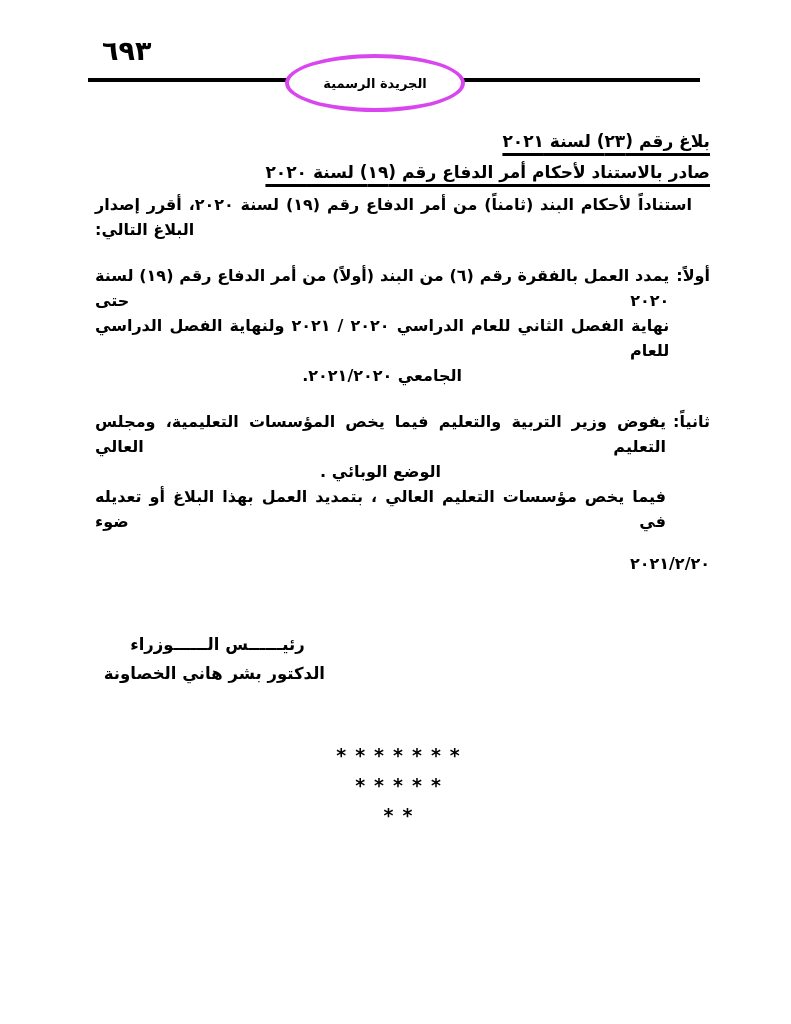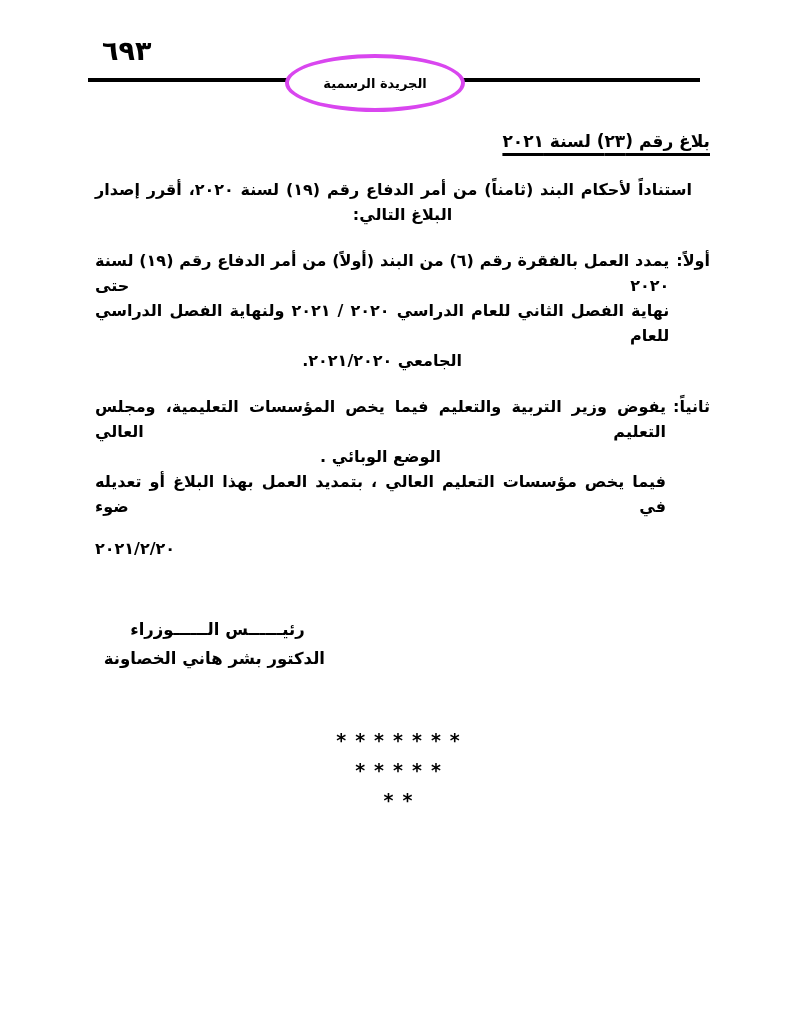--- a/index.html
+++ b/index.html
@@ -34,49 +34,52 @@
   .content{
     position:absolute;top:126px;right:81px;width:615px;
     font-size:16px;line-height:25px;
   }
   .title-line{font-size:17px;line-height:31px;}
   .title-line .underlined{
     text-decoration:underline;
     text-decoration-thickness:2.5px;
     text-underline-offset:6px;
   }
-  .intro{margin-top:20px;}
+  .intro{margin-top:4px;}
   .intro-line-1{text-align:justify;text-align-last:justify;text-indent:18px;}
-  .intro-line-2{text-align:center;}
+  .intro-line-2{text-align:left;}
   .clause{display:flex;margin-top:21px;}
   .clause-label{flex:0 0 auto;white-space:nowrap;margin-left:7px;}
   .clause-body{flex:1 1 auto;min-width:0;}
   .clause-line{text-align:justify;text-align-last:justify;}
   .clause-line.last{text-align:center;text-align-last:center;}
-  .date-line{margin-top:17px;text-align:left;letter-spacing:4px;}
+  .date-line{margin-top:17px;text-align:right;letter-spacing:4px;}
   .signature{width:215px;margin:54px auto 0 15px;}
   .sig-title,.sig-name{text-align:center;line-height:29px;font-size:16.5px;white-space:nowrap;}
   .stars{margin-top:52px;text-align:center;font-size:19px;line-height:30px;}
   .stars-line{letter-spacing:9px;}
 </style>
 </head>
 <body>
 
 <div class="page">
 
   <div class="page-number">٦٩٣</div>
   <div class="header-rule"></div>
   <div class="gazette-ellipse">
     <span>الجريدة الرسمية</span>
   </div>
 
   <div class="content">
 
     <div class="title-line">
       <span class="underlined">بلاغ رقم (٢٣) لسنة ٢٠٢١</span>
+    </div>
+    <div class="title-line">
+      <span class="underlined">صادر بالاستناد لأحكام أمر الدفاع رقم (١٩) لسنة ٢٠٢٠</span>
     </div>
 
     <div class="intro">
       <div class="intro-line-1">استناداً لأحكام البند (ثامناً) من أمر الدفاع رقم (١٩) لسنة ٢٠٢٠، أقرر إصدار</div>
       <div class="intro-line-2">البلاغ التالي:</div>
     </div>
 
     <div class="clause">
       <span class="clause-label">أولاً:</span>
       <div class="clause-body">

